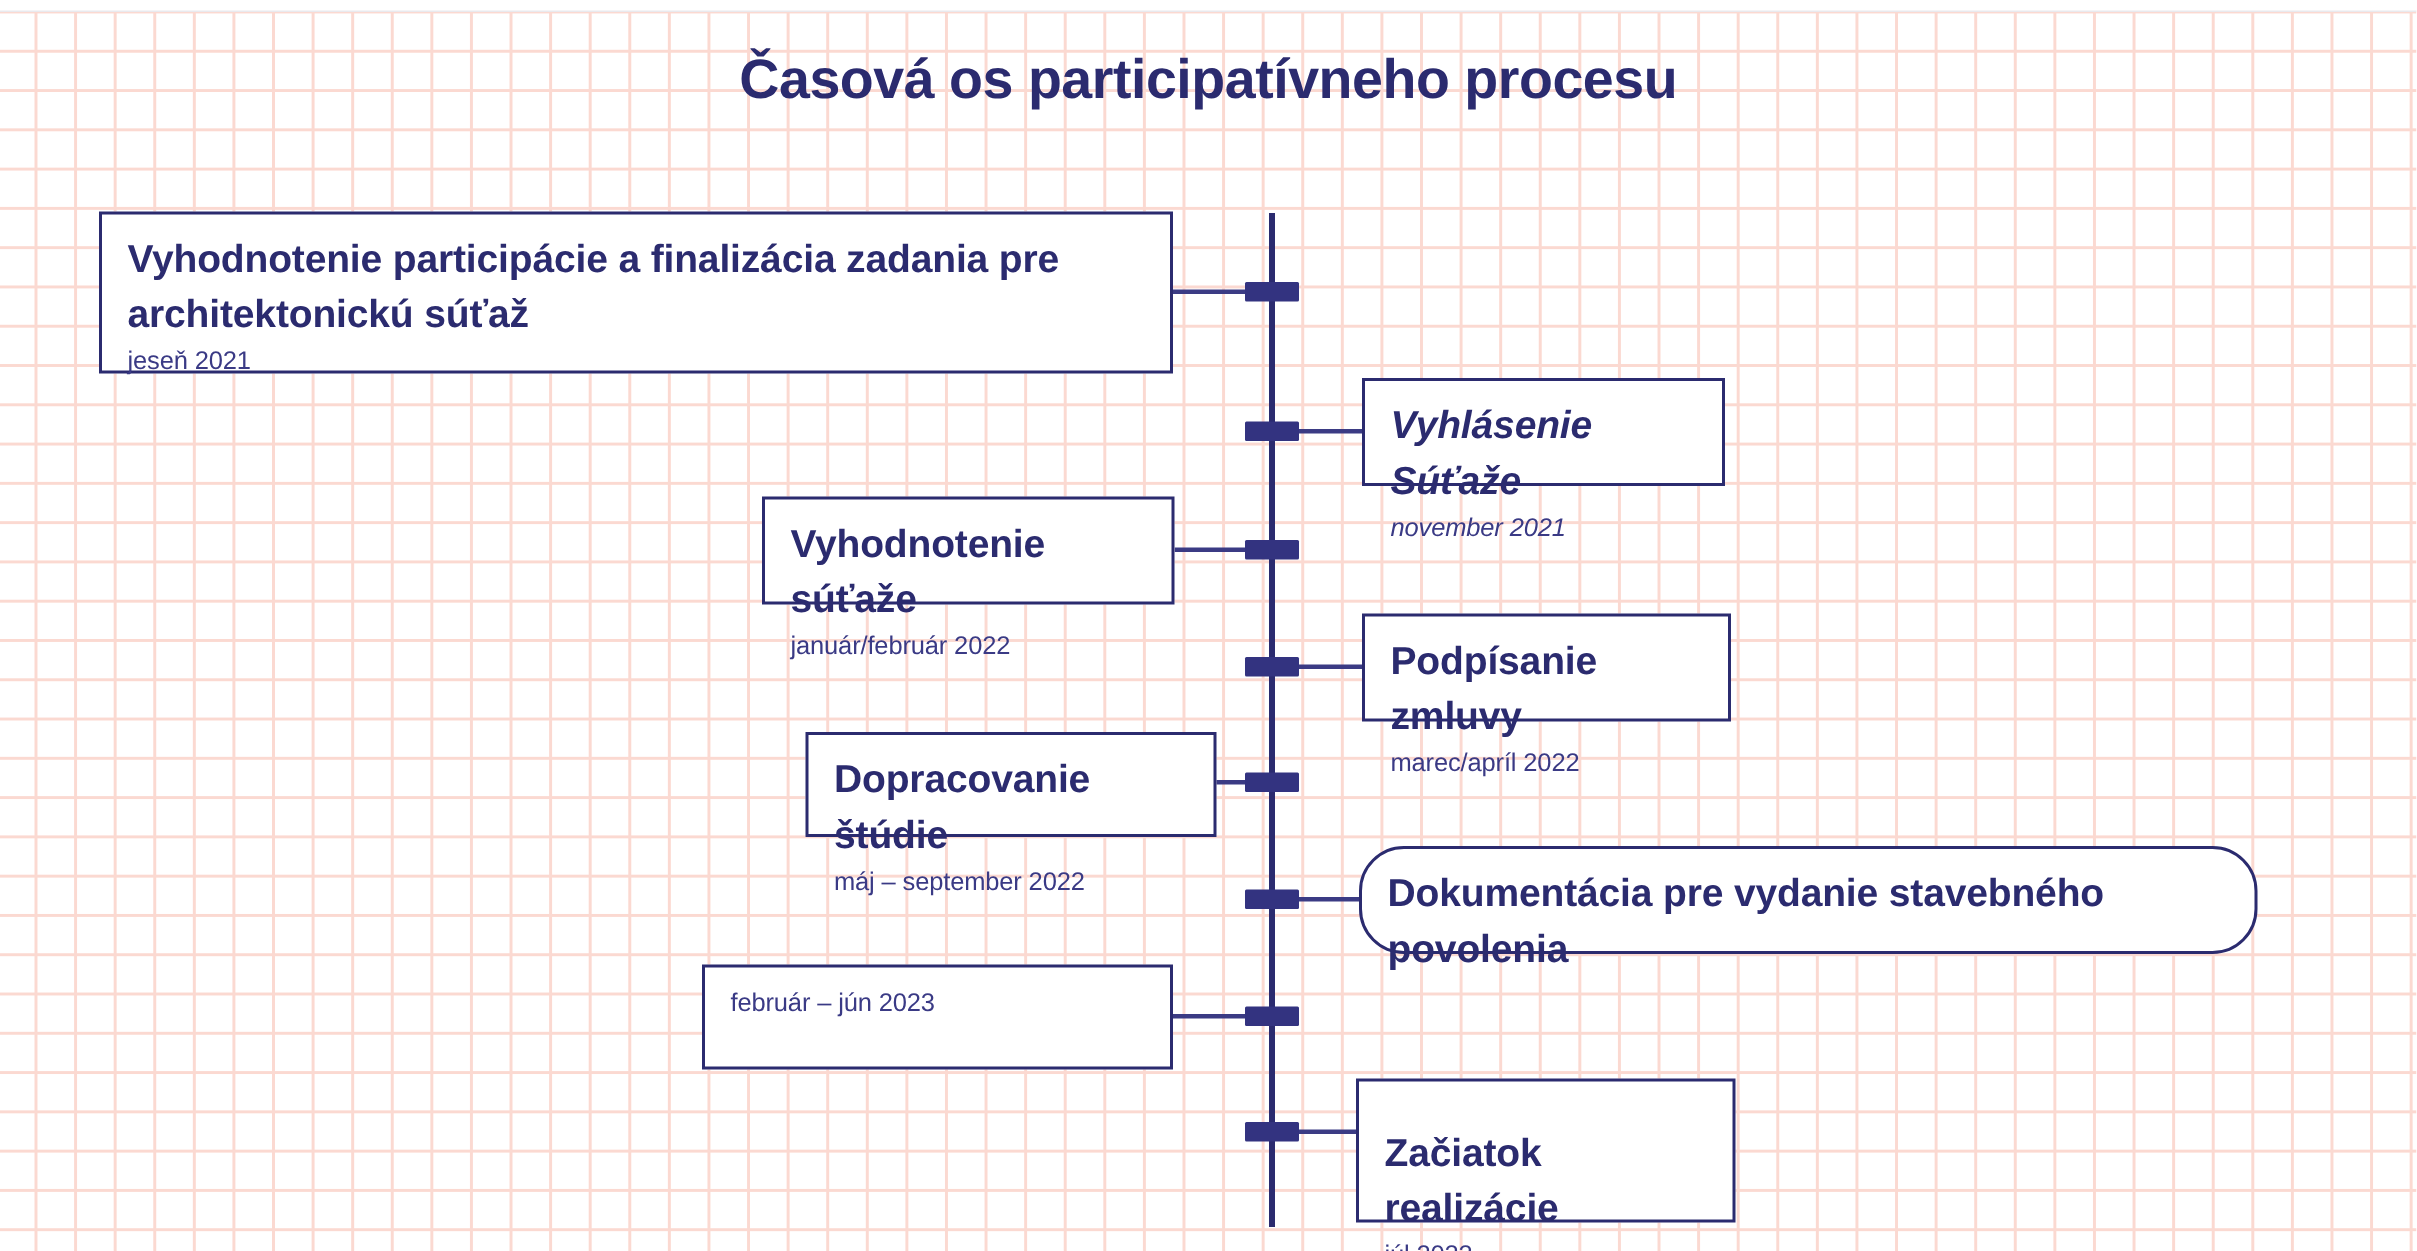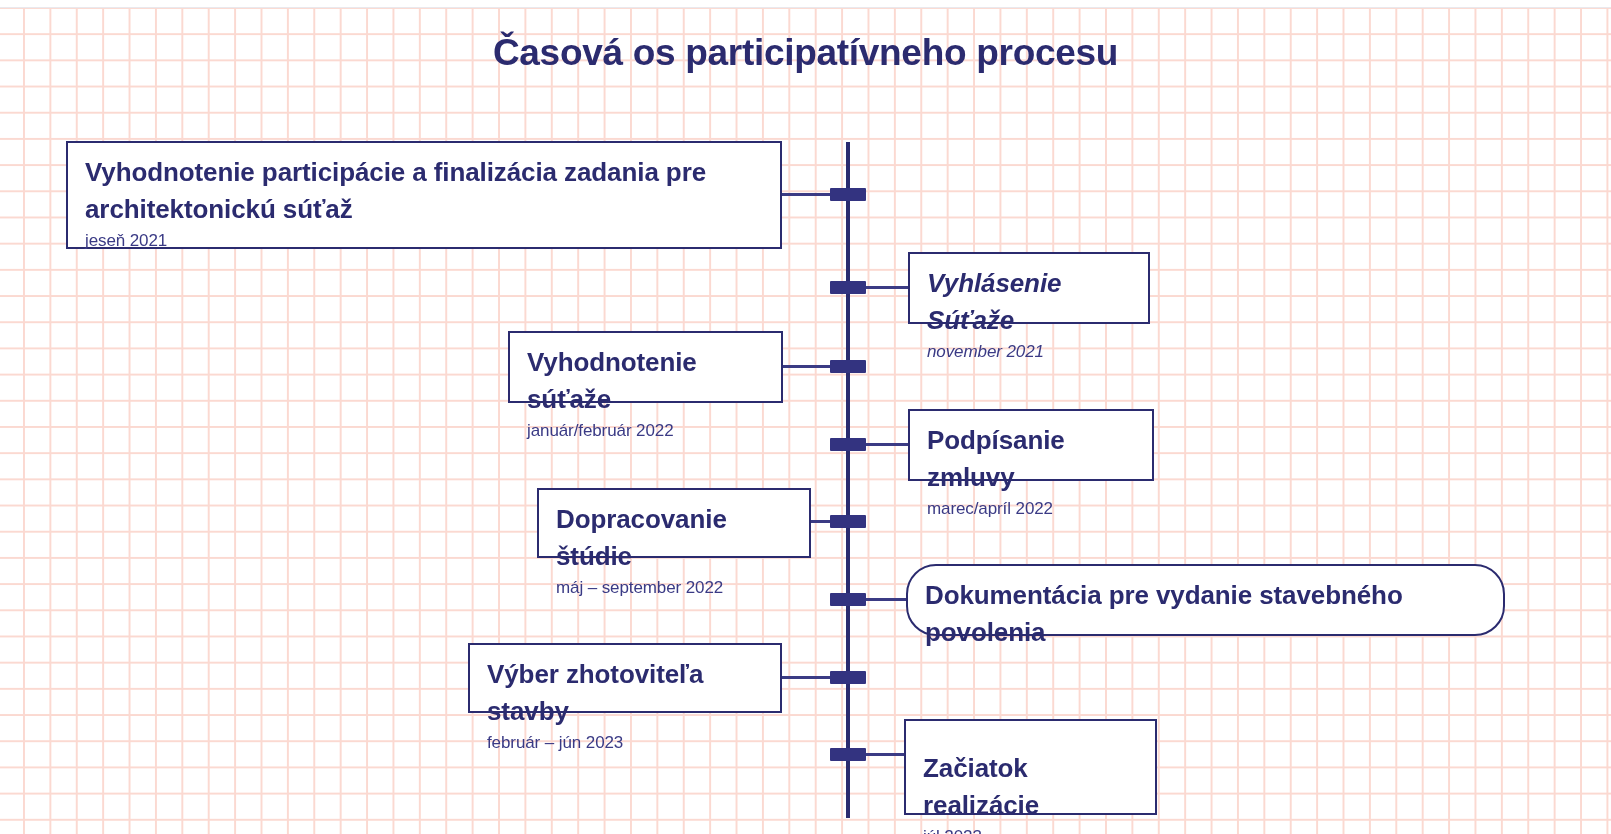--- a/index.html
+++ b/index.html
@@ -144,21 +144,20 @@
 
   <div class="connector" style="left:848px; top:598px; width:60px;"></div>
   <div class="tick" style="top:593px;"></div>
   <div class="node" style="left:906px; top:564px; width:599px; height:72px;border-radius:30px;">
     <div class="node-title">Dokumentácia pre vydanie stavebného povolenia</div>
   </div>
 
   <div class="connector" style="left:782px; top:676px; width:66px;"></div>
   <div class="tick" style="top:671px;"></div>
   <div class="node" style="left:468px; top:643px; width:314px; height:70px;">
-    <div class="node-title">Výber zhotoviteľa stavby</div>
     <div class="node-date">február – jún 2023</div>
   </div>
 
   <div class="connector" style="left:848px; top:753px; width:58px;"></div>
   <div class="tick" style="top:748px;"></div>
   <div class="node" style="left:904px; top:719px; width:253px; height:96px; padding-top:29px;">
     <div class="node-title">Začiatok realizácie</div>
     <div class="node-date">júl 2023</div>
   </div>
 

